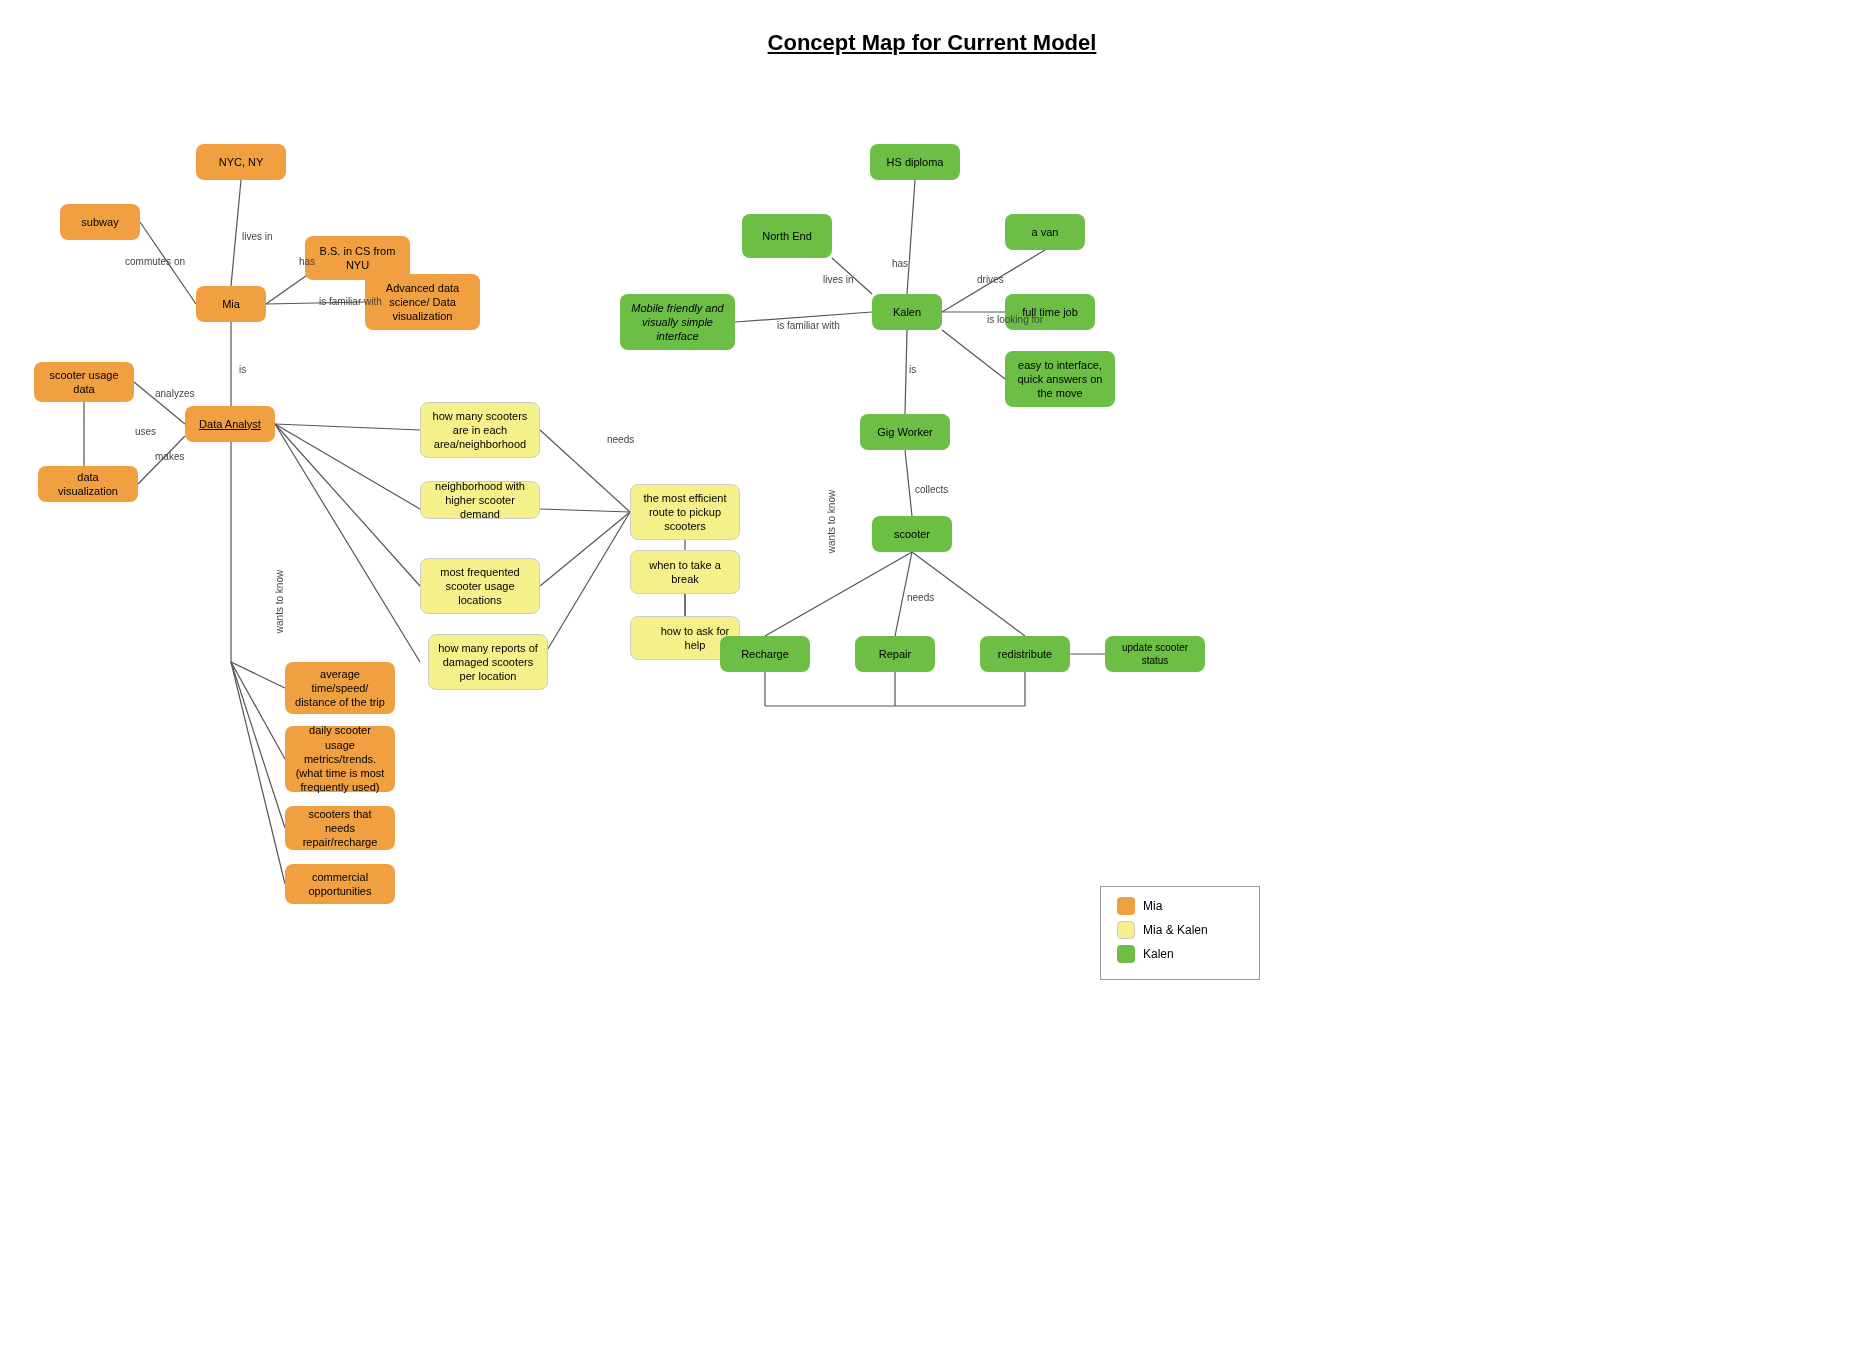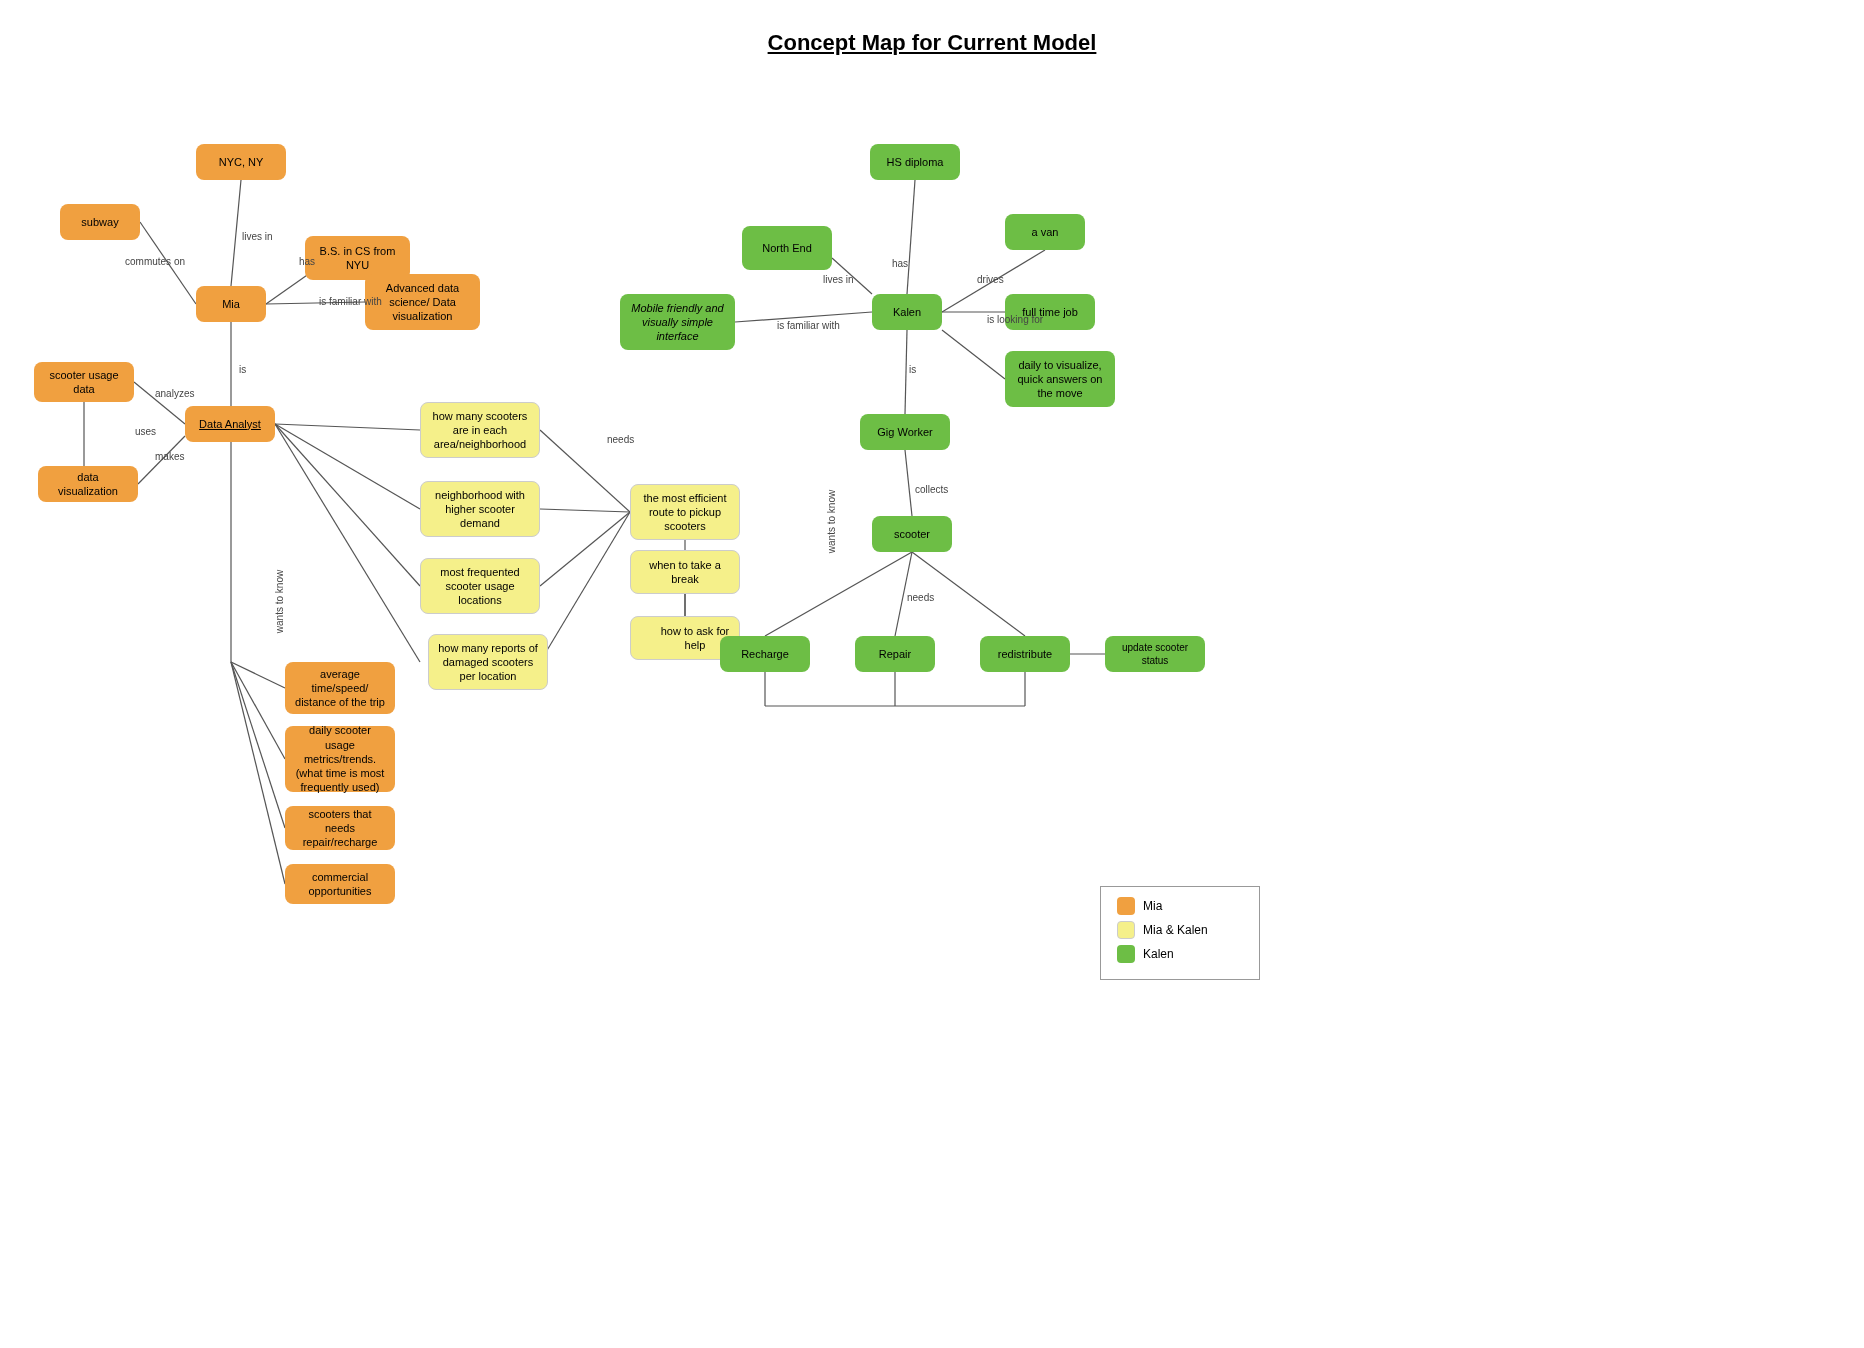--- a/index.html
+++ b/index.html
@@ -160,40 +160,40 @@
   <div class="node orange" style="left:196px;top:78px;width:90px;height:36px;">NYC, NY</div>
   <div class="node orange" style="left:60px;top:138px;width:80px;height:36px;">subway</div>
   <div class="node orange" style="left:305px;top:130px;width:105px;height:44px;margin-top:40px;">B.S. in CS from NYU</div>
   <div class="node orange" style="left:196px;top:220px;width:70px;height:36px;">Mia</div>
   <div class="node orange" style="left:365px;top:208px;width:115px;height:56px;">Advanced data science/ Data visualization</div>
   <div class="node orange" style="left:34px;top:296px;width:100px;height:40px;">scooter usage data</div>
   <div class="node orange" style="left:185px;top:340px;width:90px;height:36px;text-decoration:underline;">Data Analyst</div>
   <div class="node orange" style="left:38px;top:400px;width:100px;height:36px;">data visualization</div>
 
   <div class="node yellow" style="left:420px;top:336px;width:120px;height:56px;">how many scooters are in each area/neighborhood</div>
-  <div class="node yellow" style="left:420px;top:415px;width:120px;height:56px;">neighborhood with higher scooter demand</div>
+  <div class="node yellow" style="left:420px;top:415px;width:120px;height:38px;">neighborhood with higher scooter demand</div>
   <div class="node yellow" style="left:420px;top:492px;width:120px;height:56px;">most frequented scooter usage locations</div>
   <div class="node yellow" style="left:428px;top:568px;width:120px;height:56px;">how many reports of damaged scooters per location</div>
 
   <div class="node orange" style="left:285px;top:596px;width:110px;height:52px;">average time/speed/ distance of the trip</div>
   <div class="node orange" style="left:285px;top:660px;width:110px;height:66px;">daily scooter usage metrics/trends. (what time is most frequently used)</div>
   <div class="node orange" style="left:285px;top:740px;width:110px;height:44px;">scooters that needs repair/recharge</div>
   <div class="node orange" style="left:285px;top:798px;width:110px;height:40px;">commercial opportunities</div>
 
   <div class="node yellow" style="left:630px;top:418px;width:110px;height:56px;">the most efficient route to pickup scooters</div>
   <div class="node yellow" style="left:630px;top:484px;width:110px;height:44px;">when to take a break</div>
   <div class="node yellow" style="left:630px;top:550px;width:110px;height:44px;padding-left:28px;">how to ask for help</div>
 
   <div class="node green" style="left:870px;top:78px;width:90px;height:36px;">HS diploma</div>
-  <div class="node green" style="left:742px;top:148px;width:90px;height:44px;margin-top:12px;">North End</div>
+  <div class="node green" style="left:742px;top:148px;width:90px;height:44px;">North End</div>
   <div class="node green" style="left:1005px;top:148px;width:80px;height:36px;">a van</div>
   <div class="node green" style="left:620px;top:228px;width:115px;height:56px;font-style:italic;">Mobile friendly and visually simple interface</div>
   <div class="node green" style="left:872px;top:228px;width:70px;height:36px;">Kalen</div>
   <div class="node green" style="left:1005px;top:228px;width:90px;height:36px;">full time job</div>
-  <div class="node green" style="left:1005px;top:285px;width:110px;height:56px;">daily to visualize, quick answers on the move</div>
+  <div class="node green" style="left:1005px;top:285px;width:110px;height:56px;">easy to interface, quick answers on the move</div>
   <div class="node green" style="left:860px;top:348px;width:90px;height:36px;">Gig Worker</div>
   <div class="node green" style="left:872px;top:450px;width:80px;height:36px;">scooter</div>
   <div class="node green" style="left:720px;top:570px;width:90px;height:36px;">Recharge</div>
   <div class="node green" style="left:855px;top:570px;width:80px;height:36px;">Repair</div>
   <div class="node green" style="left:980px;top:570px;width:90px;height:36px;">redistribute</div>
   <div class="node green" style="left:1105px;top:570px;width:100px;height:36px;font-size:10px;">update scooter status</div>
 
   <span class="label" style="left:205px;top:165px;">lives in</span>
   <span class="label" style="left:88px;top:190px;">commutes on</span>
   <span class="label" style="left:262px;top:190px;">has</span>

